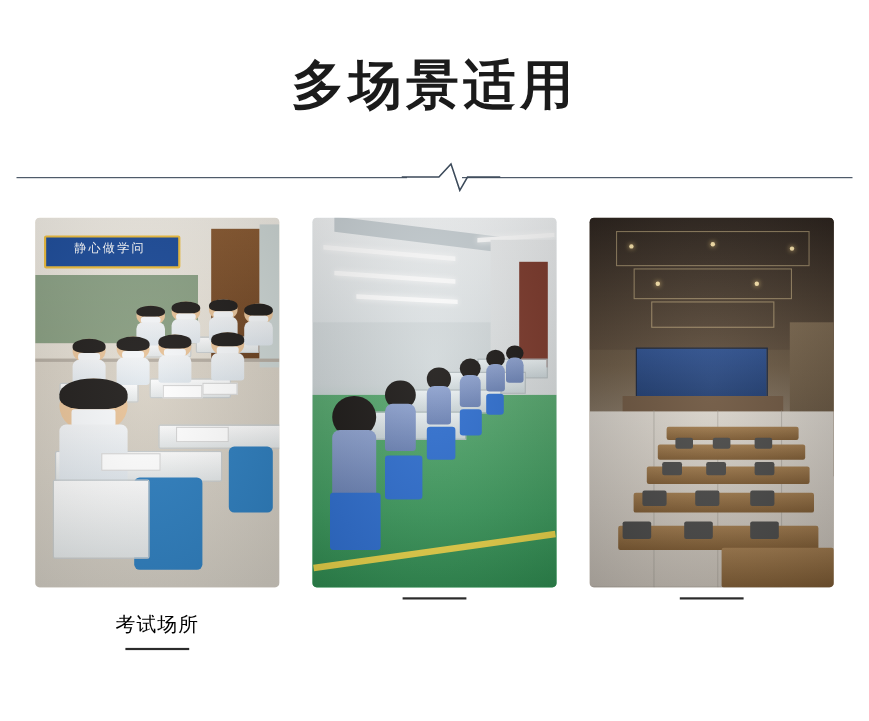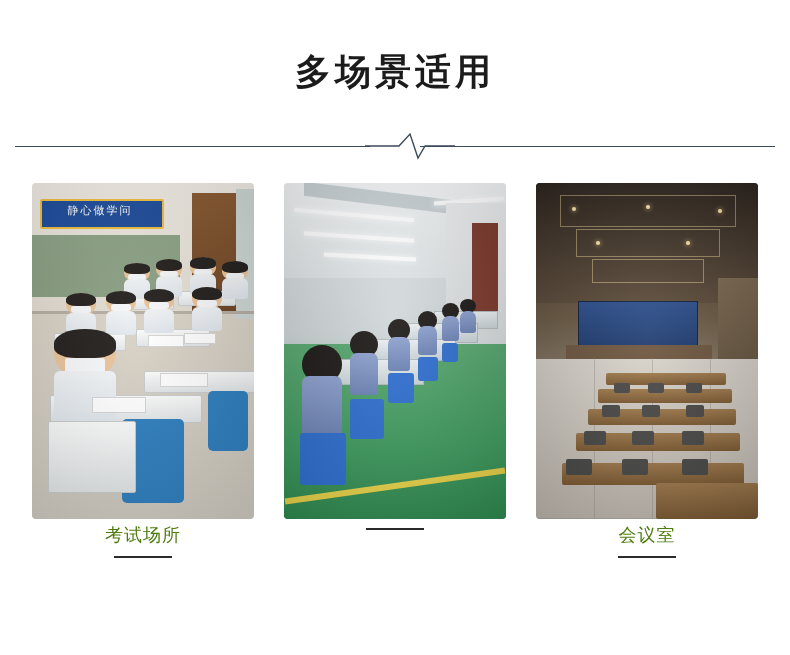--- a/index.html
+++ b/index.html
@@ -14,21 +14,21 @@
     overflow: hidden;
   }
   .page {
     position: relative;
     width: 790px;
     height: 655px;
     background: #ffffff;
   }
   .title {
     text-align: center;
-    font-size: 36px;
+    font-size: 48px;
     font-weight: bold;
     color: #1b1b1b;
     letter-spacing: 4px;
     padding-top: 50px;
     line-height: 1.2;
     font-family: "DejaVu Sans", sans-serif;
   }
   .divider {
     position: relative;
     margin: 38px auto 0 auto;
@@ -62,23 +62,23 @@
   }
   .photo {
     width: 222px;
     height: 336px;
     border-radius: 4px;
     overflow: hidden;
     position: relative;
   }
   .caption {
     text-align: center;
-    margin-top: 4px;
+    margin-top: 22px;
     font-size: 18px;
-    color: #4d7c0f;
+    color: #000000;
     font-family: "DejaVu Sans", sans-serif;
     letter-spacing: 1px;
   }
   .cap-underline {
     width: 58px;
     height: 2px;
     background: #2b2b2b;
     margin: 9px auto 0 auto;
   }
 
@@ -431,18 +431,17 @@
         <div class="seat" style="left:106px;top:222px;width:18px;height:12px;"></div>
         <div class="seat" style="left:150px;top:222px;width:18px;height:12px;"></div>
         <div class="seat" style="left:48px;top:248px;width:22px;height:14px;"></div>
         <div class="seat" style="left:96px;top:248px;width:22px;height:14px;"></div>
         <div class="seat" style="left:146px;top:248px;width:22px;height:14px;"></div>
         <div class="seat" style="left:30px;top:276px;width:26px;height:16px;"></div>
         <div class="seat" style="left:86px;top:276px;width:26px;height:16px;"></div>
         <div class="seat" style="left:146px;top:276px;width:26px;height:16px;"></div>
         <div class="shade"></div>
       </div>
-      <div class="caption">会议室</div>
       <div class="cap-underline"></div>
     </div>
 
   </div>
 </div>
 
 </body></html>

